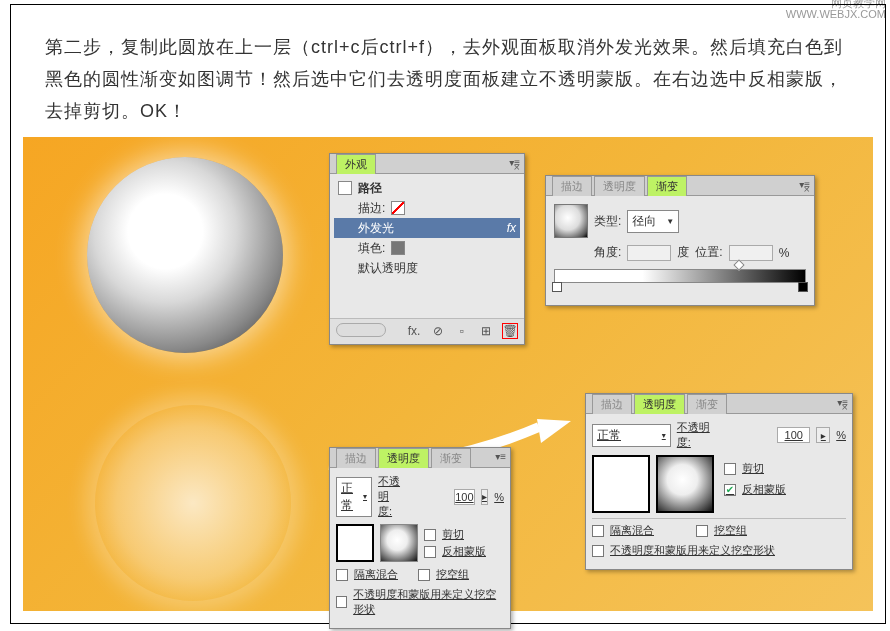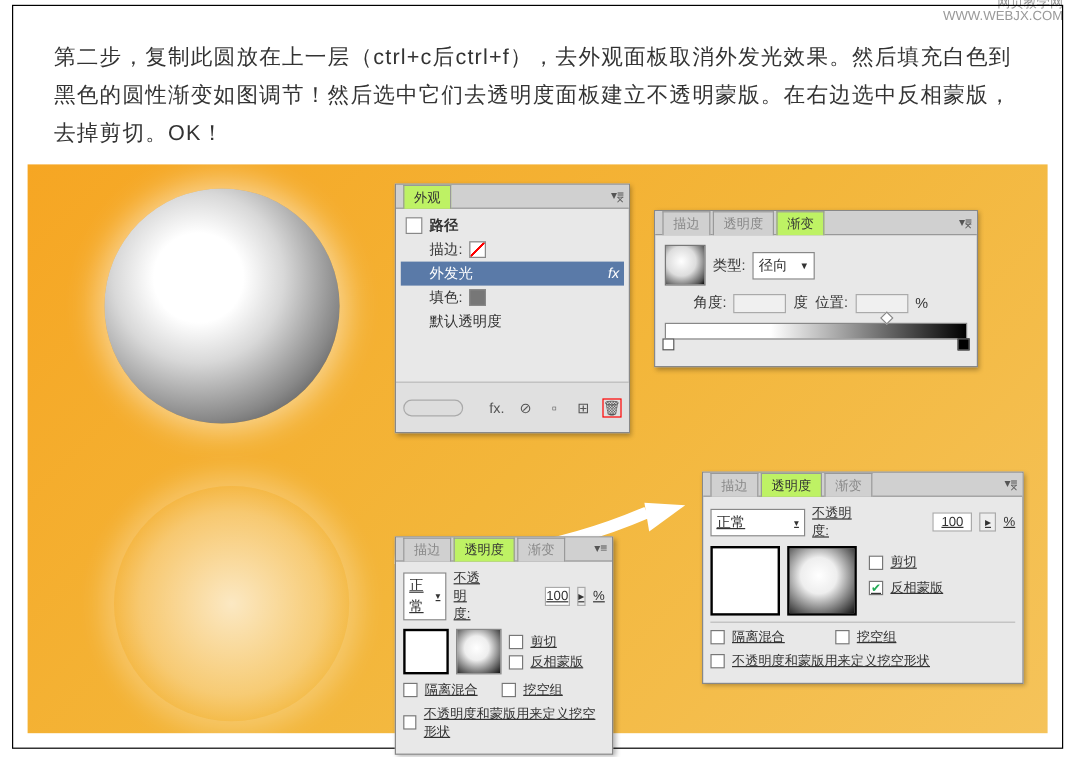--- a/index.html
+++ b/index.html
@@ -18,21 +18,21 @@
 .tab { background: #bef264; border: 1px solid #999; border-bottom: none; padding: 2px 8px; font-size: 11px; position: relative; top: 1px; cursor: pointer; }
 .tab.inactive { background: #d0d0d0; color: #888; }
 .panel-close { margin-left: auto; margin-right: 4px; font-size: 11px; cursor: pointer; color: #666; }
 .panel-menu { position: absolute; top: 3px; right: 4px; font-size: 10px; color: #555; cursor: pointer; }
 
 
 .appearance { left: 306px; top: 16px; width: 196px; }
 .app-body { padding: 4px; }
 .app-row { display: flex; align-items: center; height: 20px; padding: 0 4px; gap: 6px; }
 .app-row.sel { background: #5a7aa8; color: #fff; }
-.app-toolbar { display: flex; align-items: center; justify-content: space-between; padding: 4px 6px; border-top: 1px solid #bbb; background: #e0e0e0; height: 42px; }
+.app-toolbar { display: flex; align-items: flex-start; justify-content: space-between; padding: 4px 6px; border-top: 1px solid #bbb; background: #e0e0e0; height: 26px; }
 .icon-swatch { width: 14px; height: 14px; border: 1px solid #888; }
 .icon-none { width: 14px; height: 14px; border: 1px solid #888; background: linear-gradient(to bottom right, #fff 45%, red 45%, red 55%, #fff 55%); }
 .toolbar-right { display:flex; gap:8px; align-items:center; }
 .tb-btn { width: 16px; height: 16px; display:flex; align-items:center; justify-content:center; font-size:12px; color:#555; cursor:pointer; }
 .red-box { border:1px solid red; padding:1px; }
 .pill { width: 50px; height: 14px; border-radius: 7px; background: #ddd; border:1px solid #aaa; display:flex; }
 
 
 .gradient { left: 522px; top: 38px; width: 270px; }
 .grad-body { padding: 8px; }
@@ -133,21 +133,21 @@
       <span class="panel-menu">▾≡</span>
       <div class="grad-body">
         <div class="grad-row">
           <div class="grad-swatch"></div>
           <span>类型:</span>
           <div class="dropdown">
             <span>径向</span>
             <span class="dd-arrow">▼</span>
           </div>
         </div>
-        <div class="grad-row" style="margin-left:24px">
+        <div class="grad-row" style="margin-left:40px">
           <span>角度:</span>
           <span class="input-sm"></span>
           <span>度</span>
           <span>位置:</span>
           <span class="input-sm"></span>
           <span>%</span>
         </div>
         <div class="grad-bar">
           <span class="grad-diamond red-box" style="left:72%"></span>
           <span class="grad-stop" style="left:-3px;background:#fff"></span>

